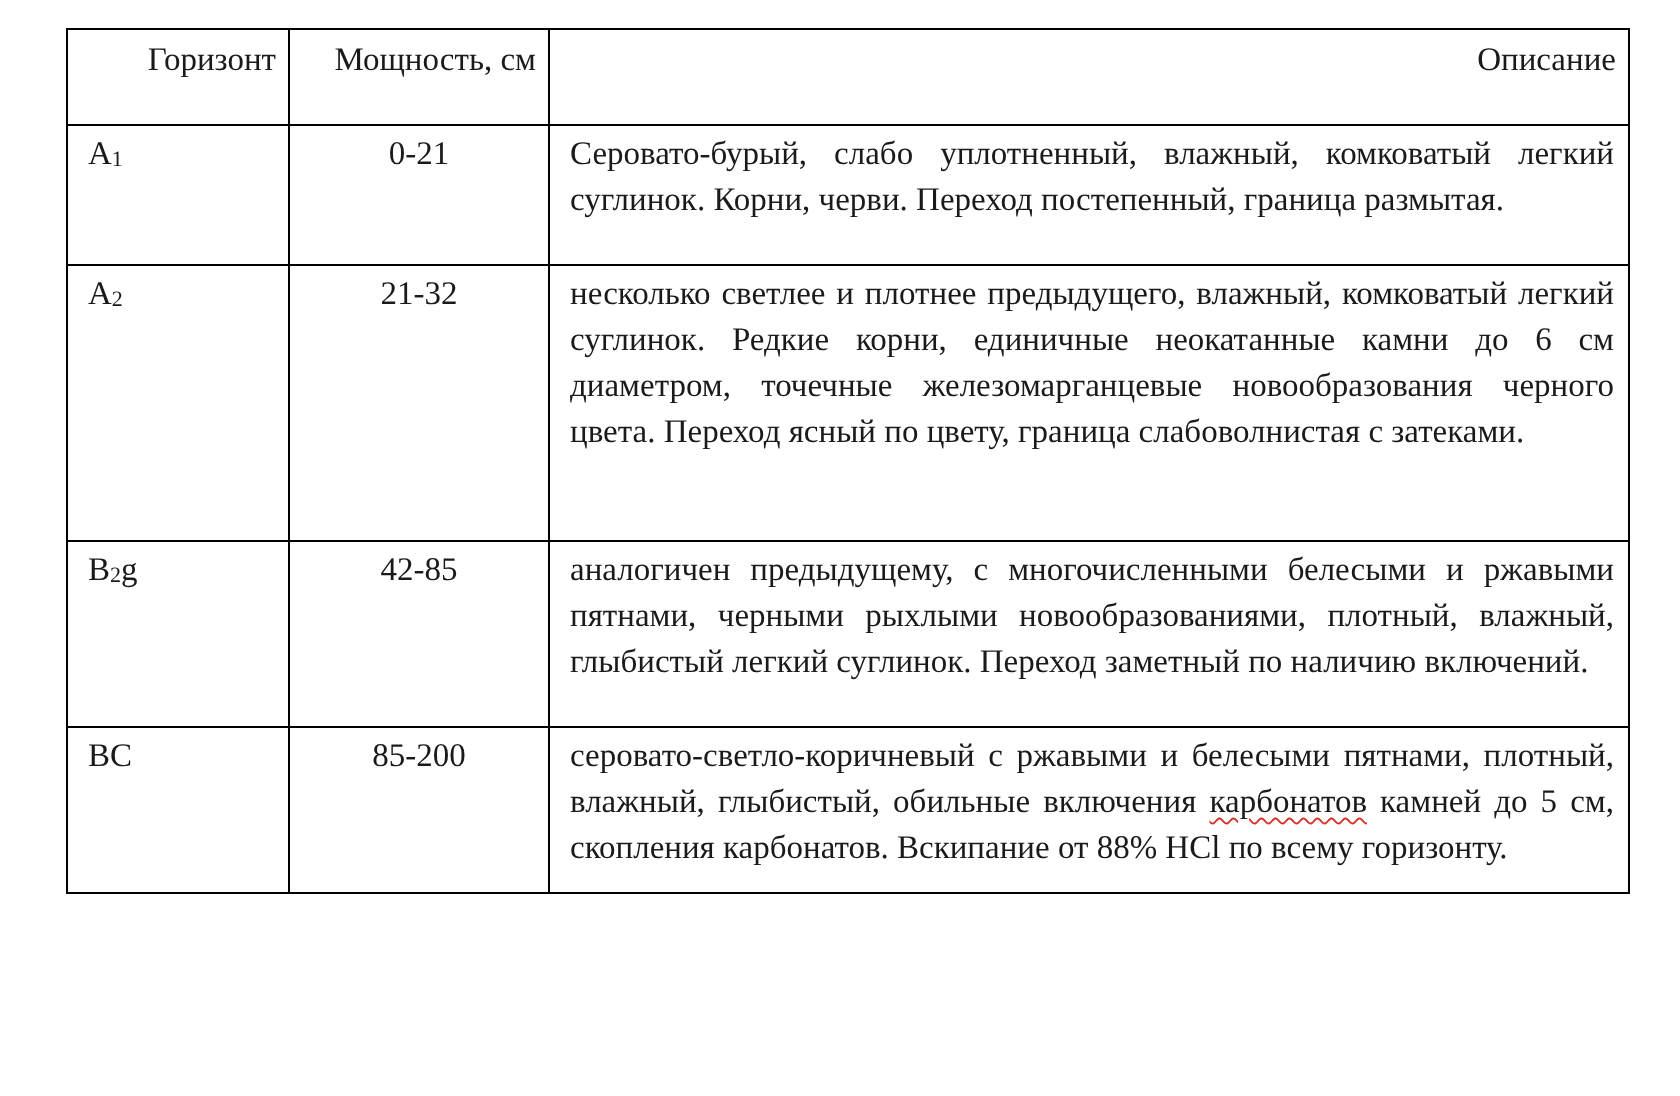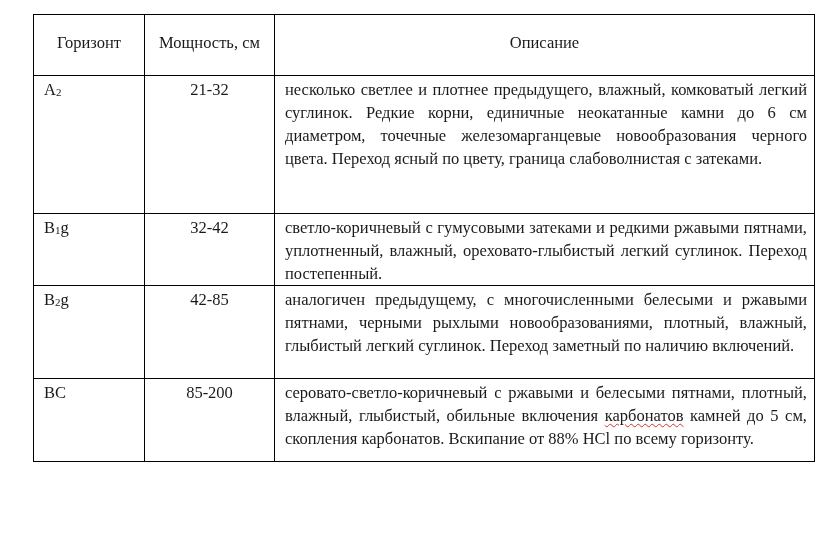--- a/index.html
+++ b/index.html
@@ -1,21 +1,21 @@
 <!DOCTYPE html>
 <html><head>
 <meta charset="utf-8">
 <style>
   html, body { margin: 0; padding: 0; background: #ffffff; }
   body { width: 840px; height: 548px; position: relative; overflow: hidden;
          font-family: "Liberation Serif", serif; color: #1a1a1a; }
   table { position: absolute; left: 33px; top: 14px; width: 781px;
           border-collapse: collapse; table-layout: fixed; font-size: 16.5px; line-height: 23px; }
   td, th { border: 1px solid #000; vertical-align: top; padding: 0 6px 0 6px; font-weight: normal; }
-  th { text-align: center; padding-top: 16px; }
+  th { text-align: right; padding-top: 3px; }
   col.c1 { width: 111px; } col.c2 { width: 130px; } col.c3 { width: 540px; }
   tr.head th { height: 44px; }
   td.h { text-align: left; padding-left: 10px; padding-top: 2px; }
   td.t { text-align: center; padding-top: 2px; }
   td.d { text-align: justify; text-align-last: left; padding-top: 2px; padding-left: 10px; padding-right: 7px; }
   sub { font-size: 11px; vertical-align: baseline; position: relative; top: 1px; }
   .spell { text-decoration: underline wavy #d9322b; text-decoration-thickness: 1px; text-underline-offset: 2px; }
 </style>
 </head>
 <body>
@@ -25,29 +25,29 @@
       <col class="c1">
       <col class="c2">
       <col class="c3">
     </colgroup>
   <tbody>
       <tr class="head">
     <th>Горизонт</th>
     <th>Мощность, см</th>
     <th>Описание</th>
   </tr>
+  <tr style="height:70px">
+    <td class="h"><span>A</span><sub>1</sub><span></span></td>
+    <td class="t">0-21</td>
+    <td class="d">Серовато-бурый, слабо уплотненный, влажный, комковатый легкий суглинок. Корни, черви. Переход постепенный, граница размытая.</td>
+  </tr>
   <tr style="height:138px">
     <td class="h"><span>A</span><sub>2</sub><span></span></td>
     <td class="t">21-32</td>
     <td class="d">несколько светлее и плотнее предыдущего, влажный, комковатый легкий суглинок. Редкие корни, единичные неокатанные камни до 6 см диаметром, точечные железомарганцевые новообразования черного цвета. Переход ясный по цвету, граница слабоволнистая с затеками.</td>
-  </tr>
-  <tr style="height:70px">
-    <td class="h"><span>B</span><sub>1</sub><span>g</span></td>
-    <td class="t">32-42</td>
-    <td class="d">светло-коричневый с гумусовыми затеками и редкими ржавыми пятнами, уплотненный, влажный, ореховато-глыбистый легкий суглинок. Переход постепенный.</td>
   </tr>
   <tr style="height:93px">
     <td class="h"><span>B</span><sub>2</sub><span>g</span></td>
     <td class="t">42-85</td>
     <td class="d">аналогичен предыдущему, с многочисленными белесыми и ржавыми пятнами, черными рыхлыми новообразованиями, плотный, влажный, глыбистый легкий суглинок. Переход заметный по наличию включений.</td>
   </tr>
   <tr style="height:83px">
     <td class="h"><span>BC</span><sub></sub><span></span></td>
     <td class="t">85-200</td>
     <td class="d"><span>серовато-светло-коричневый с ржавыми и белесыми пятнами, плотный, влажный, глыбистый, обильные включения </span><span class="spell">карбонатов</span><span> камней до 5 см, скопления карбонатов. Вскипание от 88% HCl по всему горизонту.</span></td>

